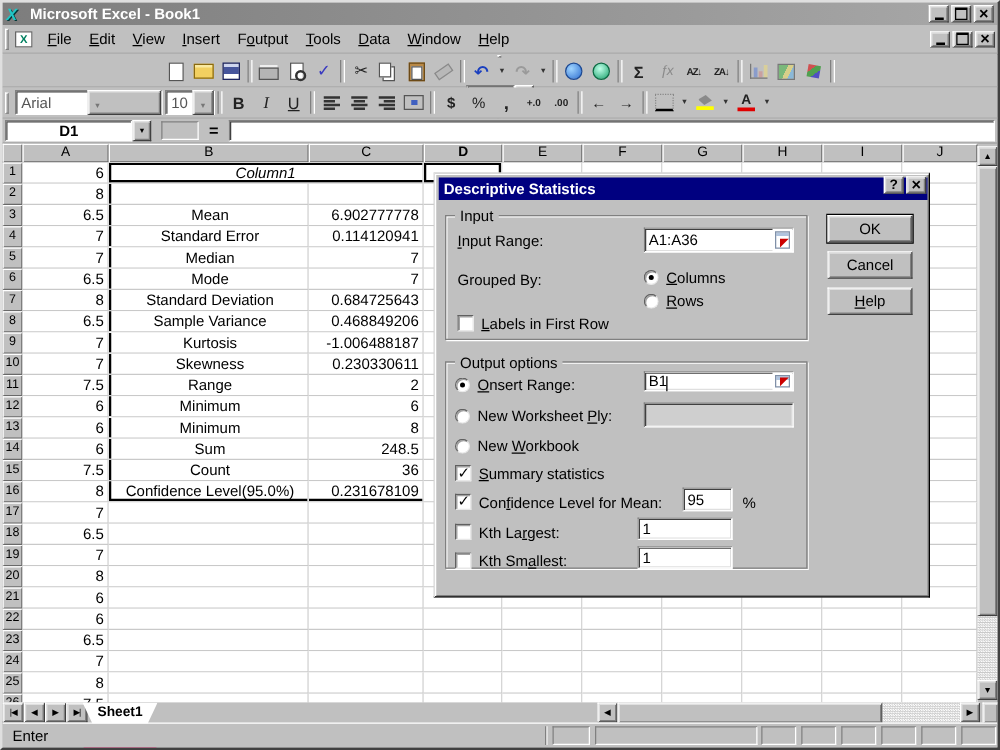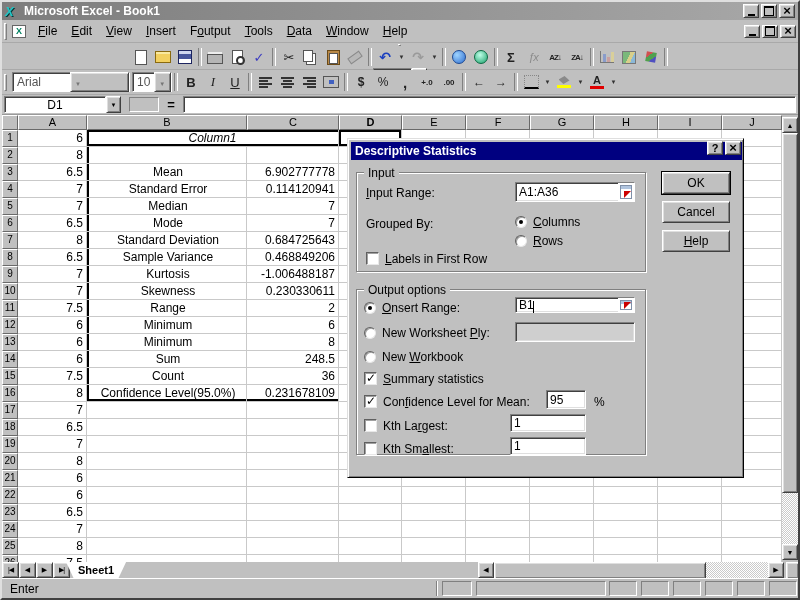--- a/index.html
+++ b/index.html
@@ -123,21 +123,21 @@
   .fontbox { width:118px; height:20px; margin-left:2px; display:flex; align-items:center;
      background:#fff; border:1px solid; border-color:#808080 #fff #fff #808080; box-shadow:inset 1px 1px 0 #404040; }
   .fontbox span { flex:1; padding:2px 4px; color:#555; }
   .sizebox { width:40px; }
 
   
   .formulabar { position:absolute; left:0; top:93px; width:796px; height:20px; background:#c0c0c0;
      display:flex; align-items:center; border-bottom:1px solid #9a9a9a; }
   .namebox { width:102px; height:17px; margin-left:2px; background:#fff; border:1px solid;
      border-color:#808080 #fff #fff #808080; box-shadow:inset 1px 1px 0 #404040;
-     display:flex; align-items:center; justify-content:center; }
+     display:flex; align-items:center; justify-content:center;font-weight:bold; }
   .nb-dd { width:15px; height:17px; display:flex; align-items:center; justify-content:center; }
   .nb-dd::before { content:"▼"; font-size:6px; }
   .fx-gap { width:30px; height:15px; margin-left:8px; background:#c0c0c0; border:1px solid;
      border-color:#808080 #fff #fff #808080; }
   .eqbtn { width:16px; height:16px; margin-left:4px; display:flex; align-items:center;
      justify-content:center; font-weight:bold; font-size:13px; }
   .fxfield { flex:1; height:17px; margin:0 2px 0 4px; background:#fff; border:1px solid;
      border-color:#808080 #fff #fff #808080; box-shadow:inset 1px 1px 0 #404040; }
 
   

